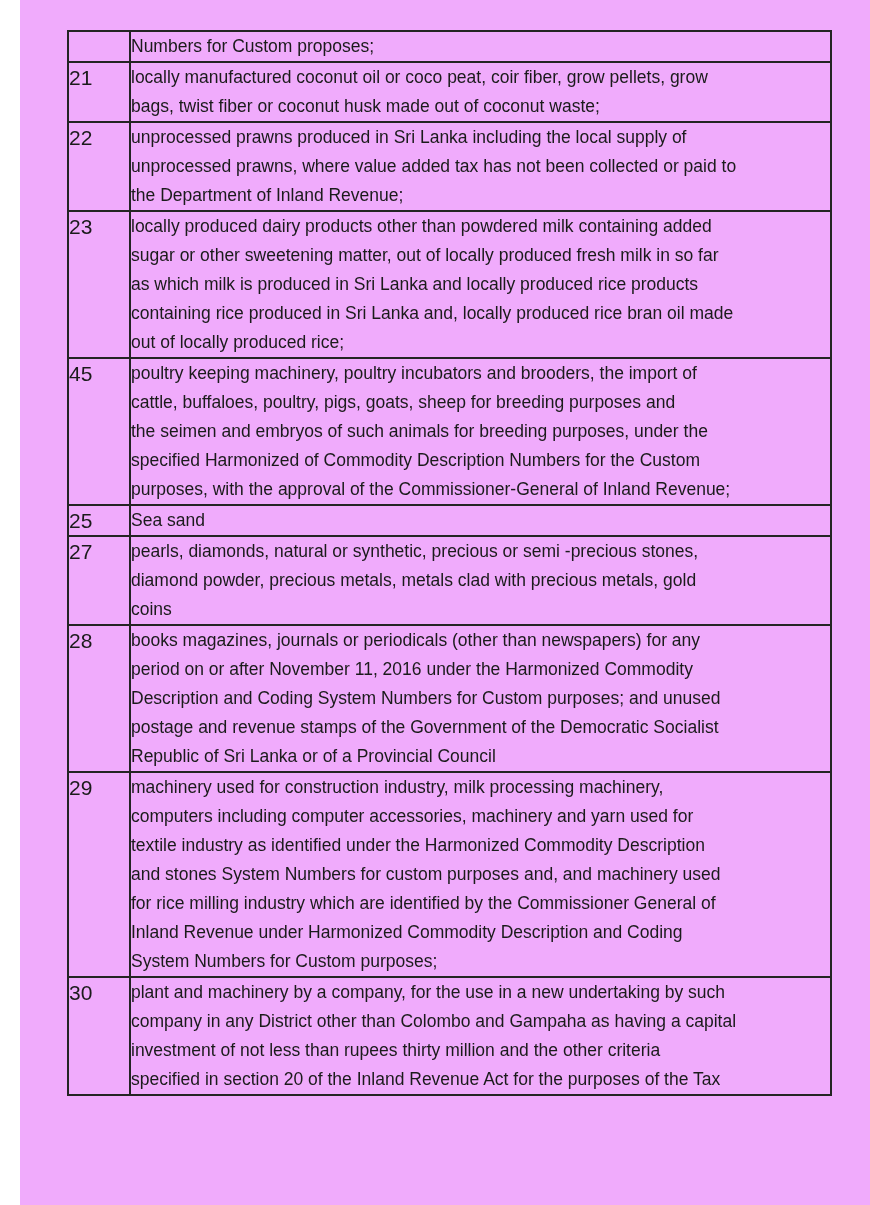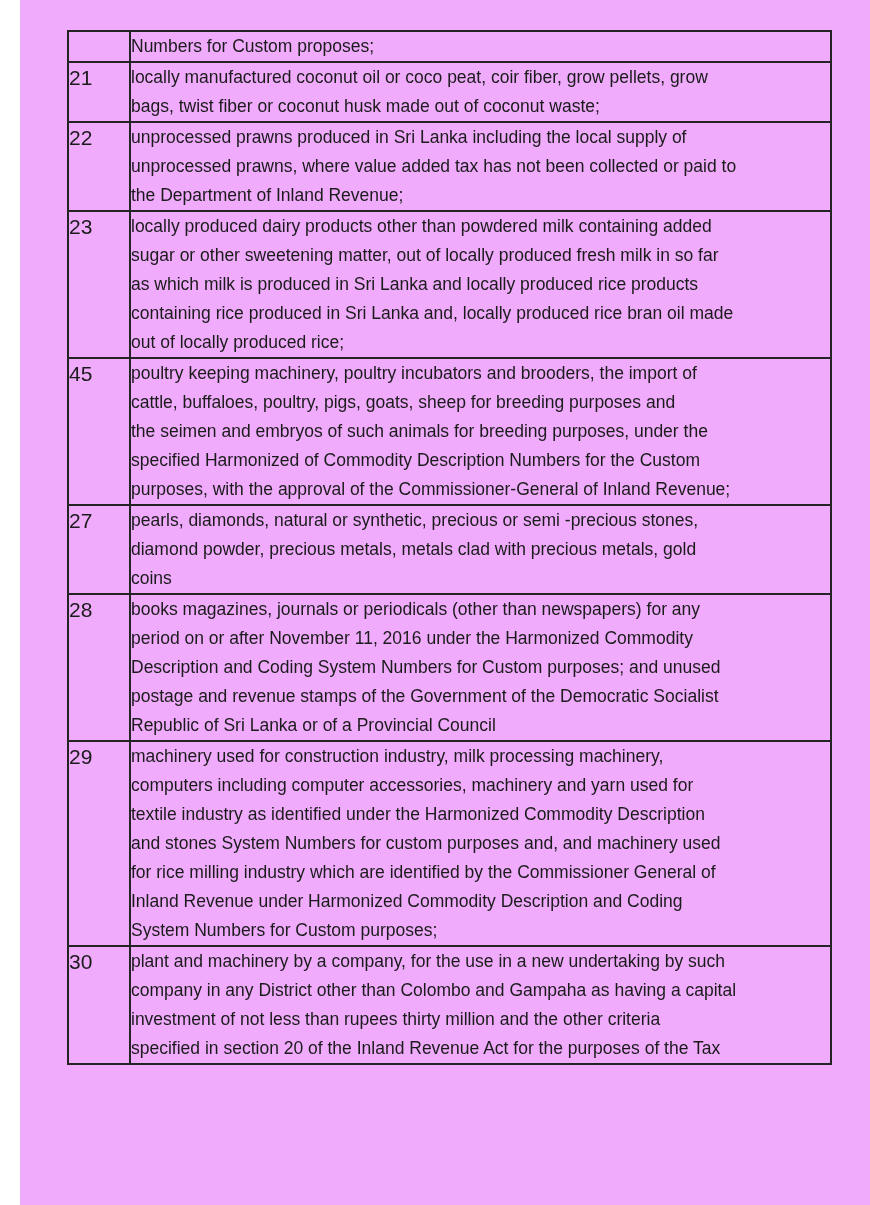--- a/index.html
+++ b/index.html
@@ -87,20 +87,26 @@
           <td class="num-cell">45</td>
           <td class="text-cell">
             <div class="line">poultry keeping machinery, poultry incubators and brooders, the import of</div>
             <div class="line">cattle, buffaloes, poultry, pigs, goats, sheep for breeding purposes and</div>
             <div class="line">the seimen and embryos of such animals for breeding purposes, under the</div>
             <div class="line">specified Harmonized of Commodity Description Numbers for the Custom</div>
             <div class="line">purposes, with the approval of the Commissioner-General of Inland Revenue;</div>
           </td>
         </tr>
         <tr>
+          <td class="num-cell">25</td>
+          <td class="text-cell">
+            <div class="line">Sea sand</div>
+          </td>
+        </tr>
+        <tr>
           <td class="num-cell">27</td>
           <td class="text-cell">
             <div class="line">pearls, diamonds, natural or synthetic, precious or semi -precious stones,</div>
             <div class="line">diamond powder, precious metals, metals clad with precious metals, gold</div>
             <div class="line">coins</div>
           </td>
         </tr>
         <tr>
           <td class="num-cell">28</td>
           <td class="text-cell">

